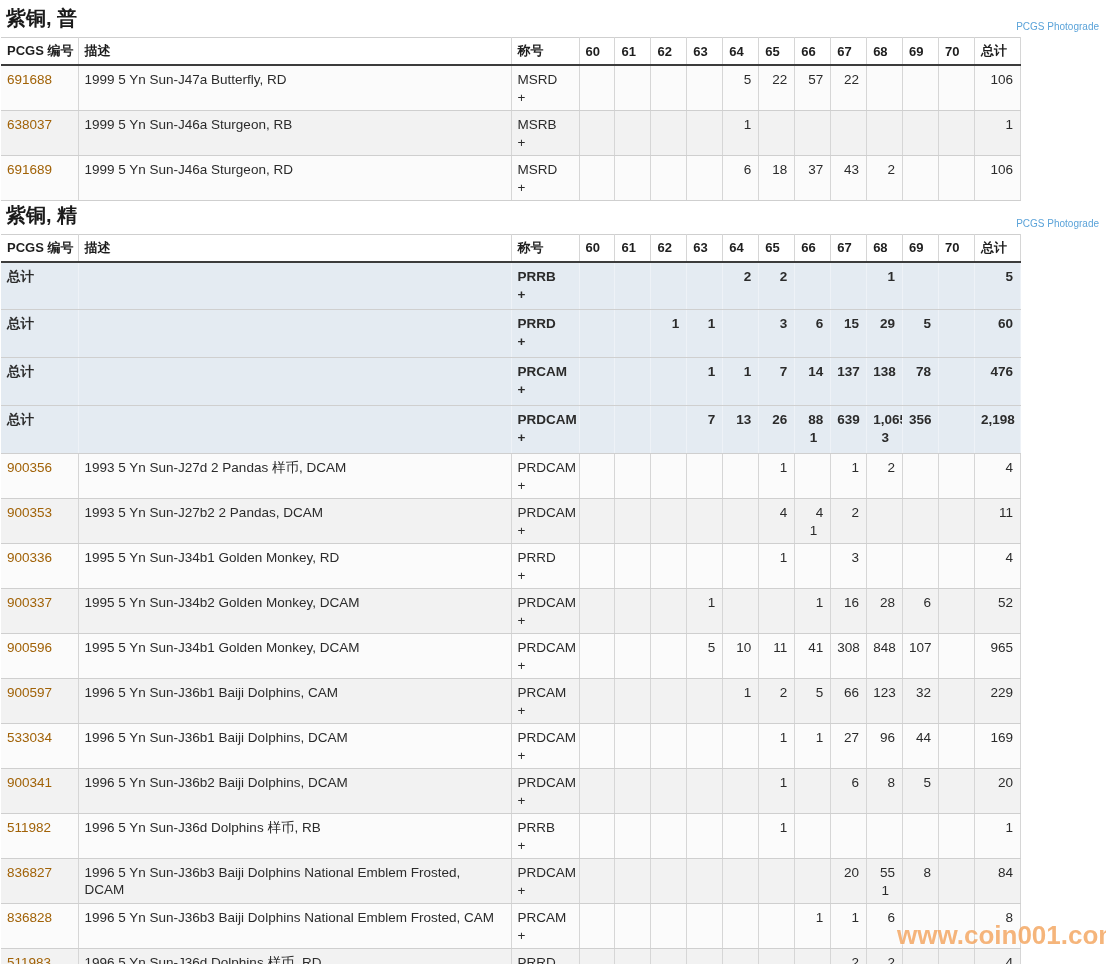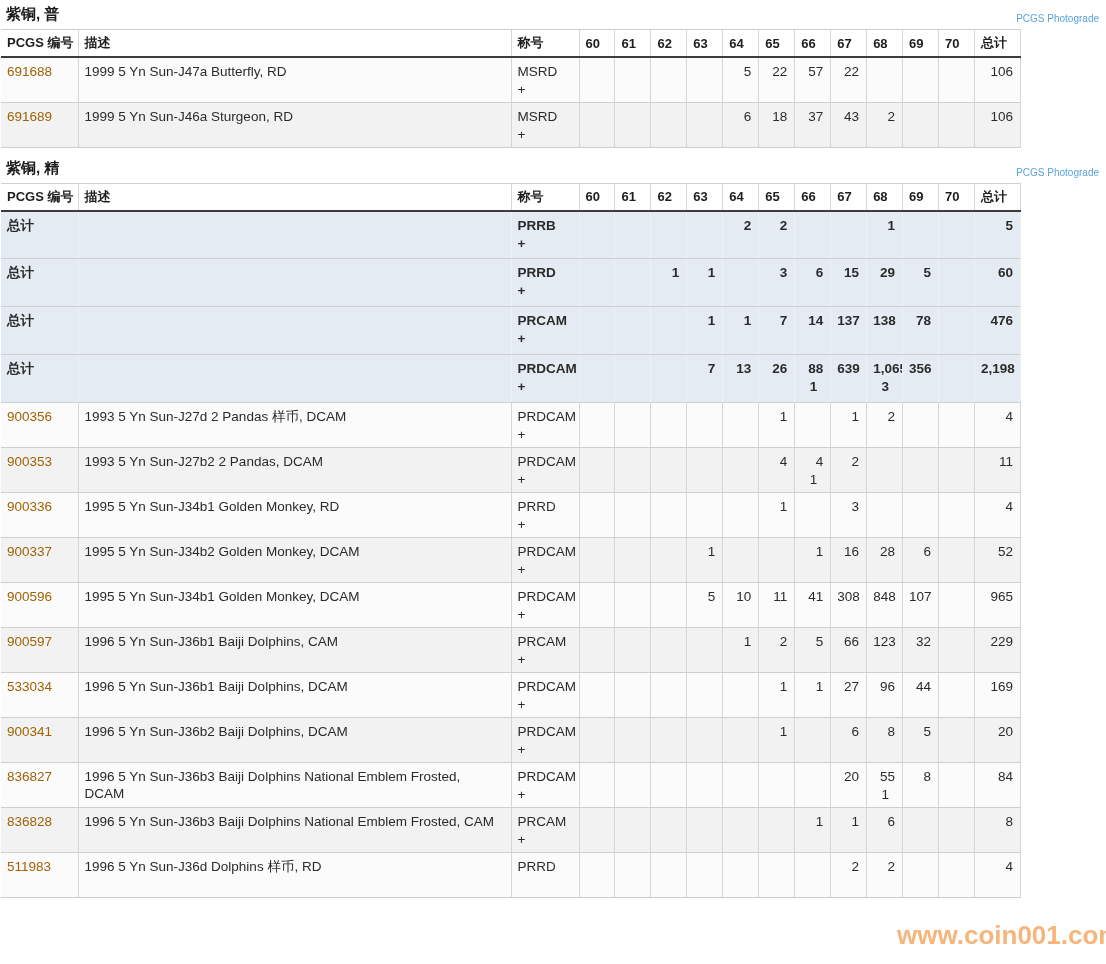--- a/index.html
+++ b/index.html
@@ -6,22 +6,22 @@
   html, body { margin: 0; padding: 0; }
   body {
     width: 1106px; height: 964px; overflow: hidden; position: relative;
     background: #ffffff; color: #222;
     font-family: "Liberation Sans", "DejaVu Sans", sans-serif;
   }
   .section-header {
     display: flex; justify-content: space-between; align-items: flex-end;
     padding: 5px 7px 5px 6px;
   }
-  .section-header.second { padding-top: 11px; gap: 18px; }
-  .section-title { font-size: 15px; font-weight: bold; margin: 0; color: #1b1b1b; text-align: center; }
+  .section-header.second { padding-top: 1px; gap: 18px; }
+  .section-title { font-size: 20px; font-weight: bold; margin: 0; color: #1b1b1b; text-align: center; }
   .photograde-link { font-size: 10px; color: #5ba3d9; text-decoration: none; margin-left: 24px; }
   table.pop {
     border-collapse: collapse; table-layout: fixed;
     width: 1020px; margin-left: 1px;
   }
   table.pop th {
     font-size: 13px; font-weight: bold; text-align: left; color: #1e1e1e;
     padding: 4px 7px 4px 6px; white-space: nowrap; overflow: hidden;
     border-top: 1px solid #cfcfcf; border-bottom: 2px solid #3c3c3c;
     border-right: 1px solid #d6d6d6;
@@ -114,20 +114,42 @@
           </td>
           <td class="num">
             <div class="count-main">22</div>
           </td>
           <td class="num"></td>
           <td class="num"></td>
           <td class="num"></td>
           <td class="num total-cell">106</td>
         </tr>
         <tr>
+          <td class="pcgs-cell"><a class="pcgs-link" href="#">638037</a></td>
+          <td class="desc-cell">1999 5 Yn Sun-J46a Sturgeon, RB</td>
+          <td class="desig-cell">
+            <div>MSRB</div>
+            <div class="line2">+</div>
+          </td>
+          <td class="num"></td>
+          <td class="num"></td>
+          <td class="num"></td>
+          <td class="num"></td>
+          <td class="num">
+            <div class="count-main">1</div>
+          </td>
+          <td class="num"></td>
+          <td class="num"></td>
+          <td class="num"></td>
+          <td class="num"></td>
+          <td class="num"></td>
+          <td class="num"></td>
+          <td class="num total-cell">1</td>
+        </tr>
+        <tr>
           <td class="pcgs-cell"><a class="pcgs-link" href="#">691689</a></td>
           <td class="desc-cell">1999 5 Yn Sun-J46a Sturgeon, RD</td>
           <td class="desig-cell">
             <div>MSRD</div>
             <div class="line2">+</div>
           </td>
           <td class="num"></td>
           <td class="num"></td>
           <td class="num"></td>
           <td class="num"></td>
@@ -552,20 +574,42 @@
           <td class="num">
             <div class="count-main">8</div>
           </td>
           <td class="num">
             <div class="count-main">5</div>
           </td>
           <td class="num"></td>
           <td class="num total-cell">20</td>
         </tr>
         <tr>
+          <td class="pcgs-cell"><a class="pcgs-link" href="#">511982</a></td>
+          <td class="desc-cell">1996 5 Yn Sun-J36d Dolphins 样币, RB</td>
+          <td class="desig-cell">
+            <div>PRRB</div>
+            <div class="line2">+</div>
+          </td>
+          <td class="num"></td>
+          <td class="num"></td>
+          <td class="num"></td>
+          <td class="num"></td>
+          <td class="num"></td>
+          <td class="num">
+            <div class="count-main">1</div>
+          </td>
+          <td class="num"></td>
+          <td class="num"></td>
+          <td class="num"></td>
+          <td class="num"></td>
+          <td class="num"></td>
+          <td class="num total-cell">1</td>
+        </tr>
+        <tr>
           <td class="pcgs-cell"><a class="pcgs-link" href="#">836827</a></td>
           <td class="desc-cell">1996 5 Yn Sun-J36b3 Baiji Dolphins National Emblem Frosted, DCAM</td>
           <td class="desig-cell">
             <div>PRDCAM</div>
             <div class="line2">+</div>
           </td>
           <td class="num"></td>
           <td class="num"></td>
           <td class="num"></td>
           <td class="num"></td>

